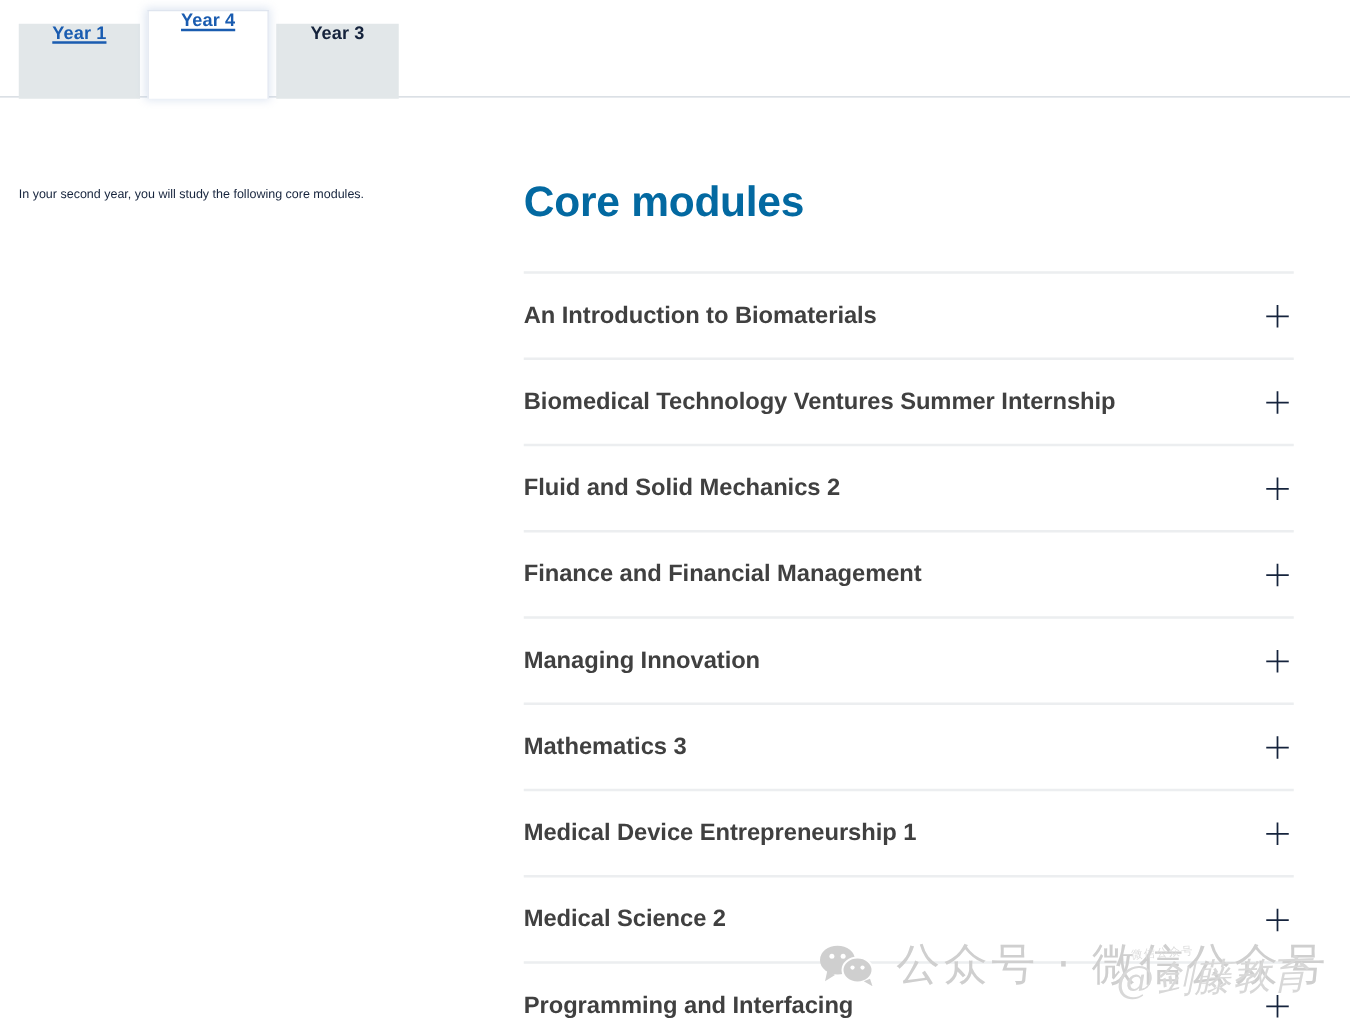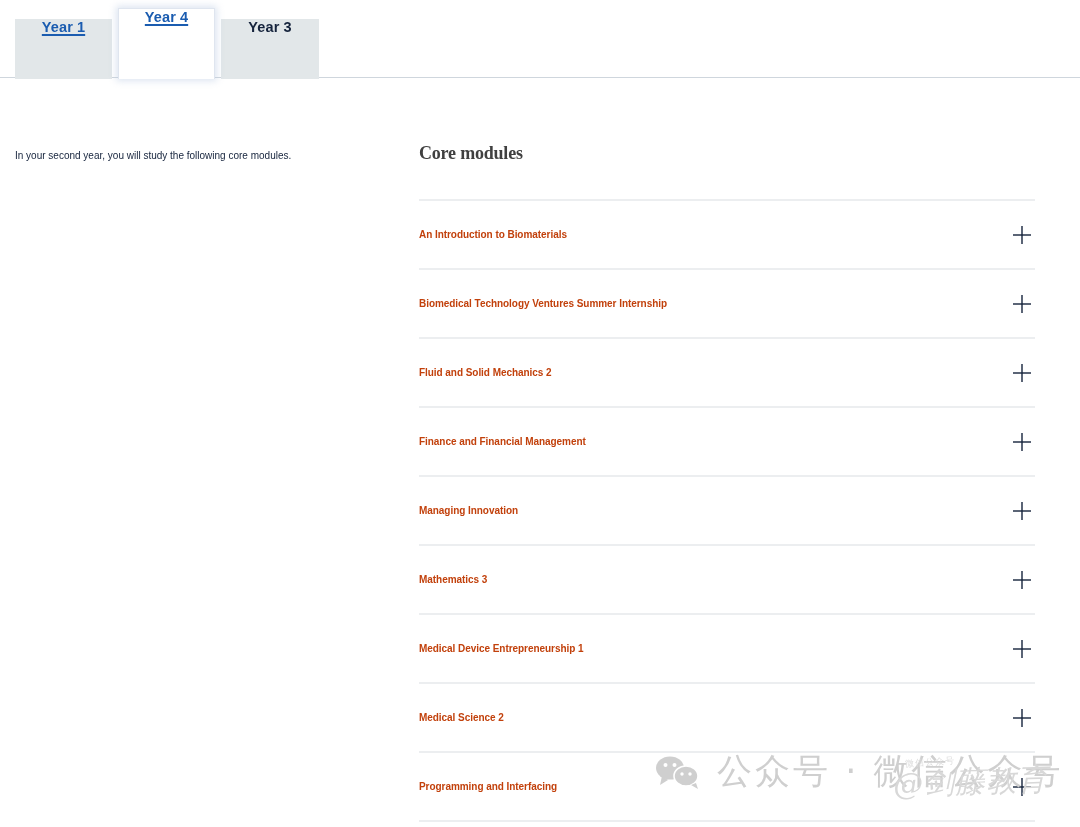--- a/index.html
+++ b/index.html
@@ -100,45 +100,44 @@
     color: #15233c;
     max-width: 345px;
     margin: 0;
   }
   .col-right {
     width: 640px;
     padding-left: 9px;
     box-sizing: border-box;
   }
   .section-title {
-    font-size: 18px;
+    font-size: 34px;
     font-weight: bold;
-    color: #404040;
+    color: #0369a1;
     margin: 0 0 35px 0;
     letter-spacing: -0.2px;
-    font-family: Liberation Serif, serif;
   }
 
   .accordion {
     width: 616px;
     border-top: 2px solid #eceef0;
   }
   .acc-item {
     border-bottom: 2px solid #eceef0;
     height: 69px;
     display: flex;
     align-items: center;
     justify-content: space-between;
     cursor: pointer;
     box-sizing: border-box;
   }
   .acc-title {
-    font-size: 10px;
+    font-size: 19px;
     font-weight: bold;
-    color: #c2410c;
+    color: #404040;
     letter-spacing: -0.05px;
   }
   .plus-icon {
     width: 22px;
     height: 22px;
     flex: none;
     margin-right: 2px;
   }
   .plus-icon line {
     stroke: #15233c;

